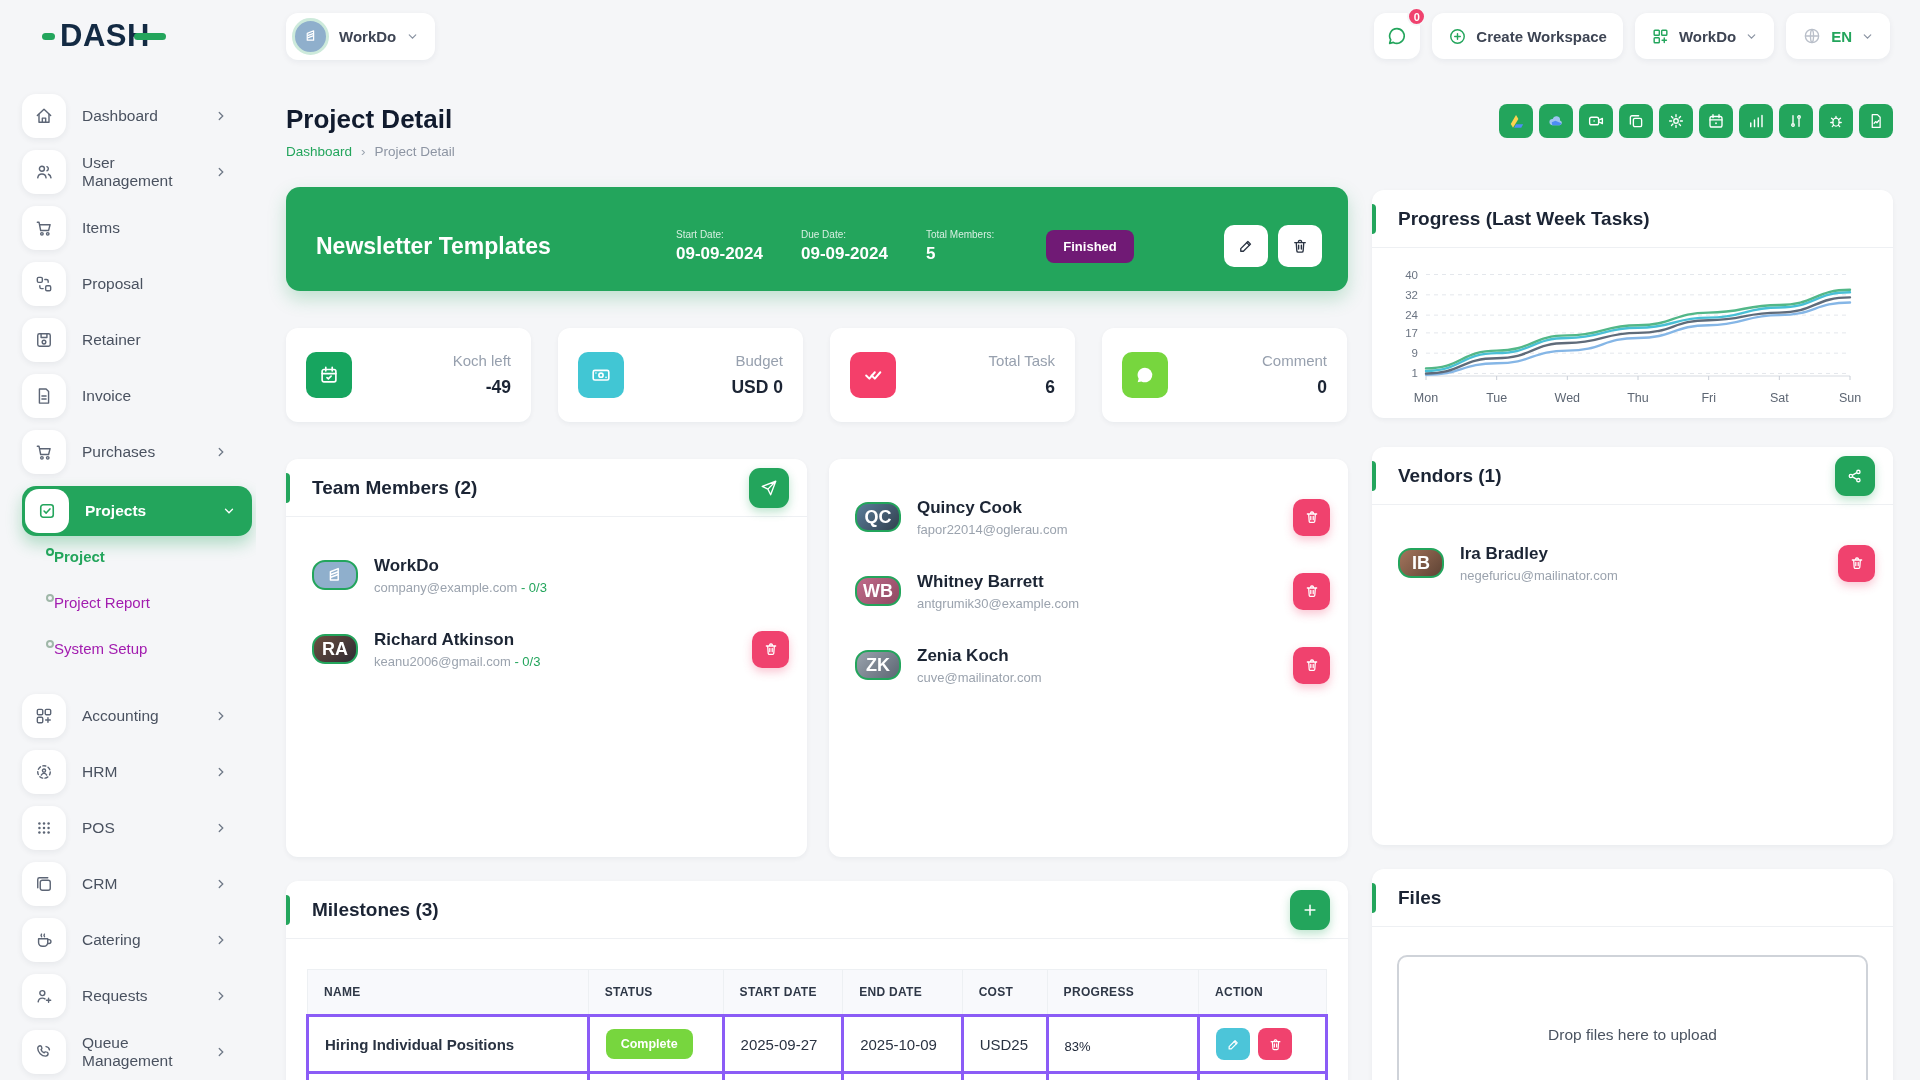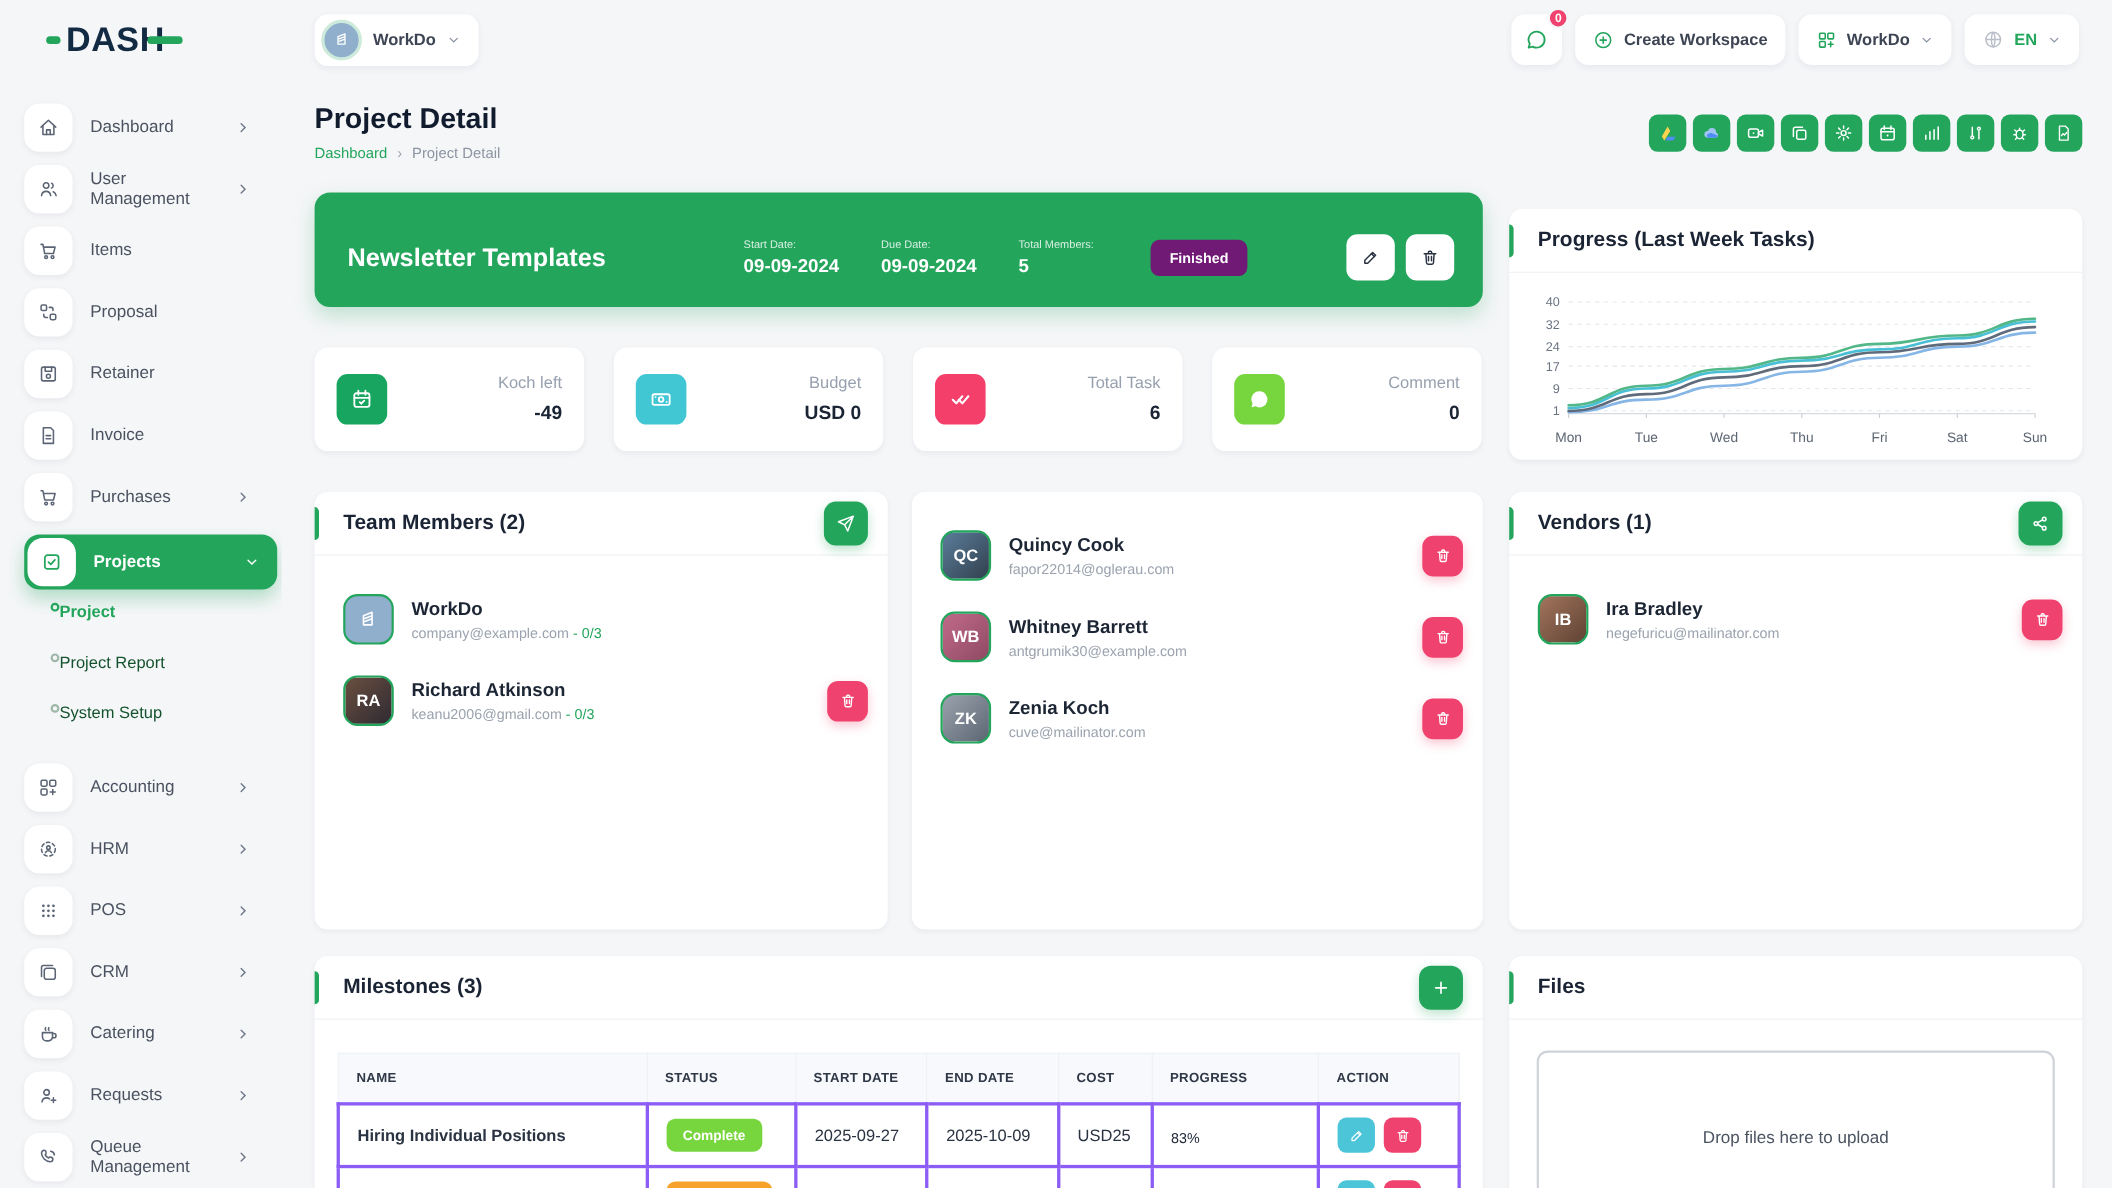--- a/index.html
+++ b/index.html
@@ -22,21 +22,21 @@
   .nav-label{font-size:15.5px;font-weight:500;color:#4a5260}
   .nav-chev{margin-left:auto;margin-right:28px;color:#6e7887;display:flex}
   .nav-item.active{background:#23a55c;border-radius:14px;width:230px;height:50px;padding-left:3px;
         box-shadow:0 8px 16px rgba(35,165,92,.32)}
   .nav-item.active .tile{color:#23a55c;box-shadow:none}
   .nav-item.active .nav-label{color:#fff;font-weight:700}
   .nav-item.active .nav-chev{color:#fff;margin-right:16px}
   .sub{margin:2px 0 8px}
   .sub-item{display:flex;align-items:flex-start;height:46px;padding-left:24px;cursor:pointer}
   .bullet{width:8px;height:8px;border-radius:50%;border:2px solid #9fb7a8;flex:none}
-  .sub-item .sub-label{font-size:15px;color:#14532d}
+  .sub-item .sub-label{font-size:15px;color:#a21caf}
   .sub-item.active .bullet{border-color:#23a55c}
   .sub-item.active .sub-label{color:#23a55c;font-weight:600}
 
   
   .topbar{position:absolute;left:256px;right:0;top:0;height:72px;display:flex;align-items:center;padding:0 30px}
   .ws-pill{display:flex;align-items:center;gap:10px;background:#fff;border-radius:12px;
         padding:5px 16px 5px 6px;box-shadow:0 2px 6px rgba(25,39,62,.06)}
   .ws-avatar{width:37px;height:37px;border-radius:50%;background:#8fafcc;border:3px solid #cdeadb;
         display:grid;place-items:center;color:#fff}
   .ws-name{font-size:15px;font-weight:600;color:#3d4453}
@@ -59,21 +59,21 @@
   .card{background:#fff;border-radius:12px;box-shadow:0 2px 5px rgba(15,34,58,.05)}
   .card-head{position:relative;display:flex;align-items:center;height:58px;padding:0 18px 0 26px;
         border-bottom:1px solid #eef0f3}
   .card-head::before{content:"";position:absolute;left:0;top:14px;width:4px;height:30px;background:#23a55c;
         border-radius:0 4px 4px 0}
   .card-title{font-size:19px;font-weight:700;color:#1b2434}
   .head-btn{margin-left:auto;width:40px;height:40px;border-radius:11px;background:#23a55c;color:#fff;
         display:grid;place-items:center;box-shadow:0 4px 10px rgba(35,165,92,.3)}
 
   
-  .page-head{margin-top:20px;height:54px}
+  .page-head{margin-top:32px;height:54px}
   .page-title{font-size:26px;font-weight:700;color:#111b2e;margin:0}
   .breadcrumb{margin-top:9px;font-size:13.5px;display:flex;align-items:center;gap:9px}
   .bc-link{color:#23a55c;cursor:pointer}
   .bc-sep{color:#9aa3af}
   .bc-cur{color:#8d95a3}
 
   
   .banner{margin-top:29px;height:104px;border-radius:14px;background:#23a55c;display:flex;align-items:center;
         box-shadow:0 8px 18px rgba(35,165,92,.25);color:#fff;padding:14px 26px 0 30px}
   .banner-title{font-size:23px;font-weight:700;width:360px;flex:none}
@@ -94,22 +94,22 @@
   .stat-txt{text-align:right}
   .stat-label{font-size:15px;color:#97a0ae}
   .stat-value{font-size:17.5px;font-weight:700;color:#1b2434;margin-top:7px}
 
   
   .cards-row{margin-top:37px;display:flex;gap:22px}
   .m-card{width:521px;height:398px}
   .m-card.c2{width:519px}
   .m-list{padding:26px 18px 0 26px}
   .member{display:flex;align-items:center;height:64px;margin-bottom:10px}
-  .avatar{width:46px;height:46px;border-radius:13px;border:2px solid #23a55c;flex:none;margin-right:16px;
-        display:grid;place-items:center;color:#fff;font-weight:700;font-size:15px;overflow:hidden}
+  .avatar{width:46px;height:30px;border-radius:13px;border:2px solid #23a55c;flex:none;margin-right:16px;
+        display:grid;place-items:center;color:#fff;font-weight:700;font-size:18px;overflow:hidden}
   .av-co{background:#8fafcc}
   .av1{background:linear-gradient(135deg,#6b4f3f,#2e2a33)}
   .av2{background:linear-gradient(135deg,#5a7d9a,#32404e)}
   .av3{background:linear-gradient(135deg,#c06a8a,#8f4a62)}
   .av4{background:linear-gradient(135deg,#9aa3ad,#5c6673)}
   .av5{background:linear-gradient(135deg,#a3745c,#5e4334)}
   .m-name{font-size:17px;font-weight:700;color:#1c2534}
   .m-email{font-size:13px;color:#9ba3ae;margin-top:4px}
   .m-email .meta{font-style:normal;color:#23a55c}
   .btn-del{margin-left:auto;width:37px;height:37px;border-radius:10px;background:#f0426e;color:#fff;

